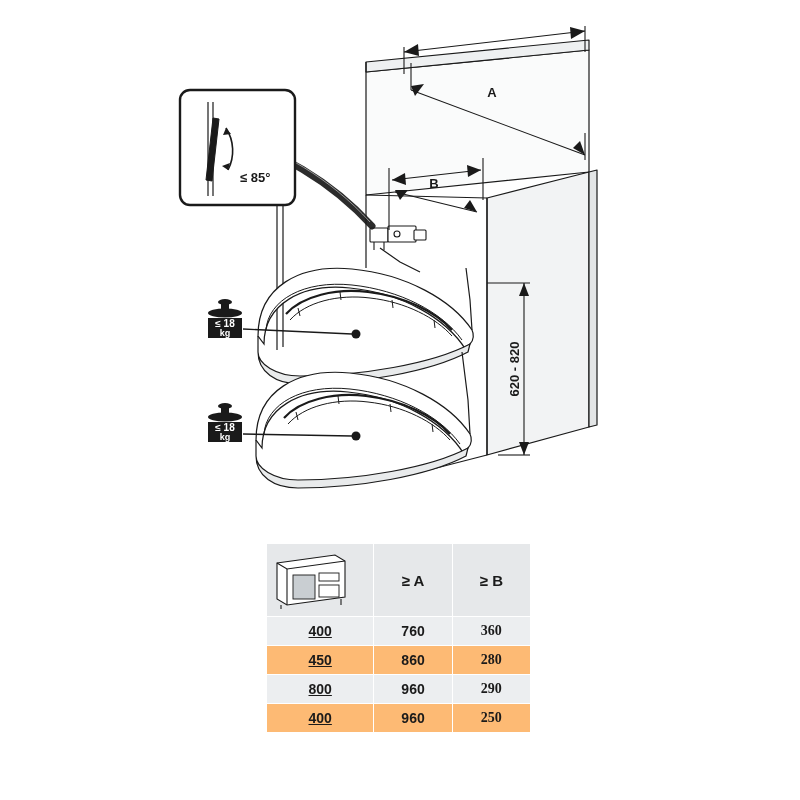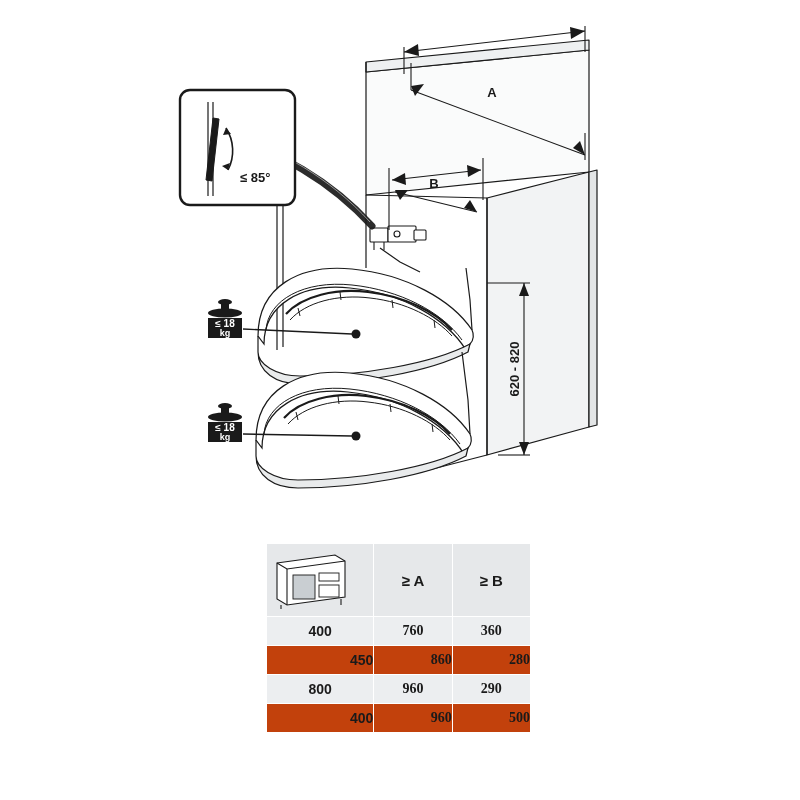--- a/index.html
+++ b/index.html
@@ -33,23 +33,23 @@
   .spec-table .hdr-cell{
     background:#e6e8ea;
     height:72px;
     font-size:15px;
   }
   .spec-table .icon-cell{
     background:#e6e8ea;
     width:107px;
   }
   .spec-table tr.row-a td{background:#eceef0;}
-  .spec-table tr.row-b td{background:#c2410c;text-align:right;}
-  .spec-table td.c1{width:107px;}
-  .spec-table td.c2{width:79px;font-family:Liberation Serif, serif;}
+  .spec-table tr.row-b td{background:#fdba74;}
+  .spec-table td.c1{width:107px;text-decoration:underline;}
+  .spec-table td.c2{width:79px;}
   .spec-table td.c3{width:79px;font-family:Liberation Serif, serif;}
 </style>
 </head>
 <body>
 
 <div id="stage">
 
   <svg width="800" height="800" viewBox="0 0 800 800">
 
     <g fill="none" stroke="#1a1a1a" stroke-width="1.2" stroke-linejoin="round">
@@ -223,18 +223,18 @@
         <td class="c3">280</td>
       </tr>
       <tr class="row-a">
         <td class="c1">800</td>
         <td class="c2">960</td>
         <td class="c3">290</td>
       </tr>
       <tr class="row-b">
         <td class="c1">400</td>
         <td class="c2">960</td>
-        <td class="c3">500</td>
+        <td class="c3">250</td>
       </tr>
     </tbody>
   </table>
 
 </div>
 
 </body></html>

